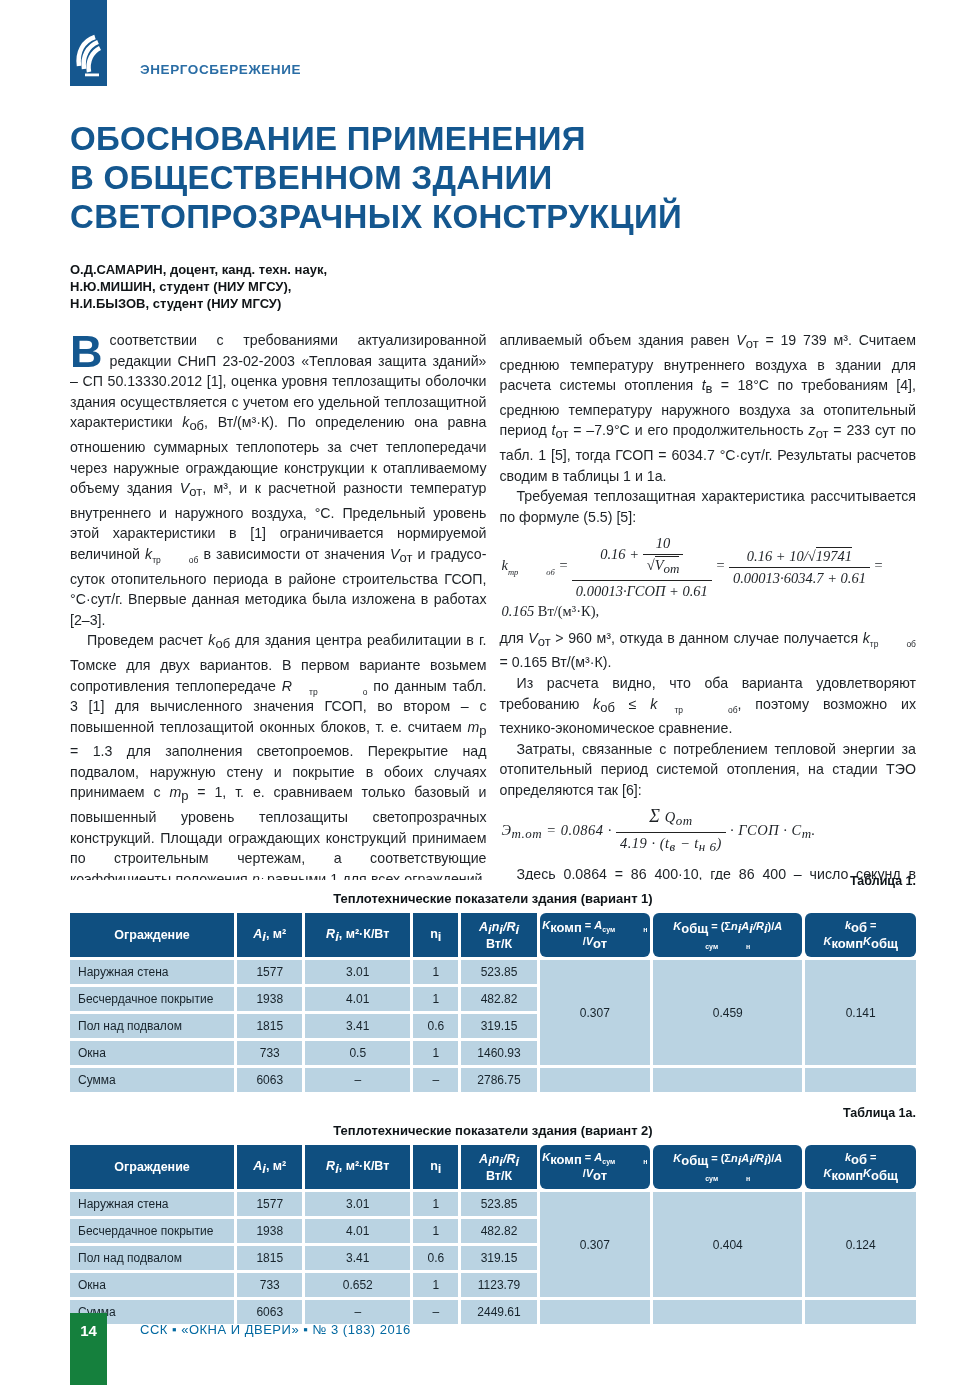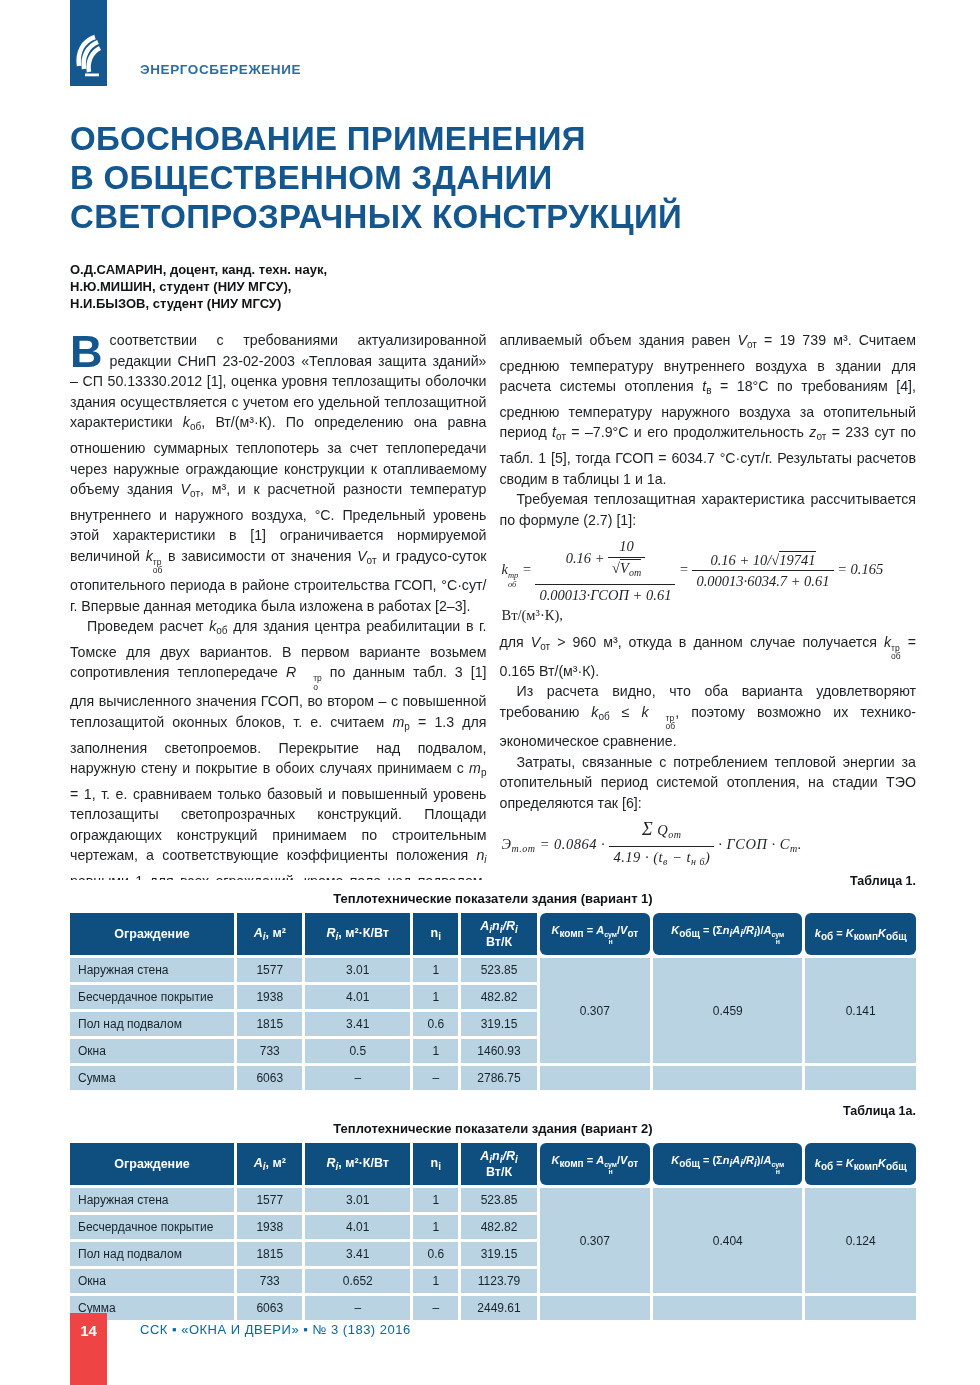--- a/index.html
+++ b/index.html
@@ -19,23 +19,23 @@
   .authors { position:absolute; left:70px; top:261px; font-size:13px; font-weight:bold;
              color:#101417; line-height:17px; }
 
   
   .columns { position:absolute; left:70px; top:330px; width:846px; height:550px; display:flex;
              gap:13px; overflow:hidden; }
   .col { width:416.5px; font-size:14.2px; line-height:20.6px; color:#1d2125; text-align:justify; }
   .col p.ind { text-indent:17px; }
   .dropcap { float:left; font-size:45px; line-height:37px; font-weight:bold; color:#14578f;
              margin:3px 7px 0 0; }
-  sub { font-size:10px; vertical-align:-3px; }
-  .ss { display:inline-flex; flex-direction:column; font-size:8.5px; line-height:8.5px;
-        vertical-align:-4px; }
+  sub { font-size:13px; vertical-align:-3px; }
+  .ss { display:inline-flex; font-size:8.5px; line-height:8.5px;
+        vertical-align:-4px;gap:28px; }
   .ss span { display:block; }
 
   
   .formula { font-family:"Liberation Serif", serif; font-style:italic; font-size:14.5px;
              margin:6px 0 6px 2px; text-align:left; text-indent:0; }
   .formula .rm { font-style:normal; }
   .frac { display:inline-block; vertical-align:middle; text-align:center; }
   .frac > .num { display:block; border-bottom:1px solid #222; padding:0 4px; }
   .frac > .den { display:block; padding:0 4px; }
   .rad { border-top:1px solid #222; }
@@ -51,21 +51,21 @@
                vertical-align:middle; padding:6px 2px; font-size:12.5px; }
   table.t th.f { font-size:11px;border-radius:6px; }
   table.t th .ss { font-size:7px; line-height:7px; vertical-align:-3px; }
   table.t td { background:#bad3e2; font-size:12px; color:#17232b; text-align:center;
                padding:3px 4px; height:24px; vertical-align:middle; }
   table.t td.l { text-align:left; padding-left:8px; }
   .t2gap { margin-top:11px; }
 
   
   .footer-box { position:absolute; left:70px; top:1313px; width:37px; height:72px;
-                background:#ef4444; color:#fff; font-weight:bold; font-size:15px;
+                background:#15803d; color:#fff; font-weight:bold; font-size:15px;
                 text-align:center; padding-top:9px; }
   .journal { position:absolute; left:140px; top:1322px; font-size:13px; color:#0369a1;
              letter-spacing:.5px;text-align:right; }
 </style>
 </head>
 <body>
 
 <div class="page">
 
   <div class="brandbox">
@@ -98,21 +98,21 @@
               <span>тр</span>
               <span>об</span>
             </span> в зависимости от значения <i>V</i><sub>от</sub> и градусо-суток отопительного периода в районе строительства ГСОП, °С·сут/г. Впервые данная методика была изложена в работах [2–3].</span></p>
       <p class="ind">Проведем расчет <i>k</i><sub>об</sub> для здания центра реабилитации в г. Томске для двух вариантов. В первом варианте возьмем сопротивления теплопередаче <i>R</i><span class="ss">
             <span>тр</span>
             <span>о</span>
           </span> по данным табл. 3 [1] для вычисленного значения ГСОП, во втором – с повышенной теплозащитой оконных блоков, т. е. считаем <i>m</i><sub>р</sub> = 1.3 для заполнения светопроемов. Перекрытие над подвалом, наружную стену и покрытие в обоих случаях принимаем с <i>m</i><sub>р</sub> = 1, т. е. сравниваем только базовый и повышенный уровень теплозащиты светопрозрачных конструкций. Площади ограждающих конструкций принимаем по строительным чертежам, а соответствующие коэффициенты положения <i>n<sub>i</sub></i> равными 1 для всех ограждений, кроме пола над подвалом, где  = 0.6. От-</p>
     </div>
     <div class="col">
       <p>апливаемый объем здания равен <i>V</i><sub>от</sub> = 19 739 м³. Считаем среднюю температуру внутреннего воздуха в здании для расчета системы отопления <i>t</i><sub>в</sub> = 18°С по требованиям [4], среднюю температуру наружного воздуха за отопительный период <i>t</i><sub>от</sub> = –7.9°С и его продолжительность <i>z</i><sub>от</sub> = 233 сут по табл. 1 [5], тогда ГСОП = 6034.7 °С·сут/г. Результаты расчетов сводим в таблицы 1 и 1а.</p>
-      <p class="ind">Требуемая теплозащитная характеристика рассчитывается по формуле (2.7) [1]:</p>
+      <p class="ind">Требуемая теплозащитная характеристика рассчитывается по формуле (5.5) [5]:</p>
       <div class="formula"><i>k</i><span class="ss">
             <span>тр</span>
             <span>об</span>
           </span> = <span class="frac"><span class="num">0.16 + <span class="frac"><span class="num">10</span><span class="den">√<span class="rad"><i>V</i><sub>от</sub></span></span></span></span><span class="den">0.00013·ГСОП + 0.61</span></span> = <span class="frac"><span class="num">0.16 + 10/√<span class="rad">19741</span></span><span class="den">0.00013·6034.7 + 0.61</span></span> = 0.165 <span class="rm">Вт/(м³·К)</span>,</div>
       <p>для <i>V</i><sub>от</sub> &gt; 960 м³, откуда в данном случае получается <i>k</i><span class="ss">
             <span>тр</span>
             <span>об</span>
           </span> = 0.165 Вт/(м³·К).</p>
       <p class="ind">Из расчета видно, что оба варианта удовлетворяют требованию <i>k</i><sub>об</sub> ≤ <i>k</i><span class="ss">
             <span>тр</span>

